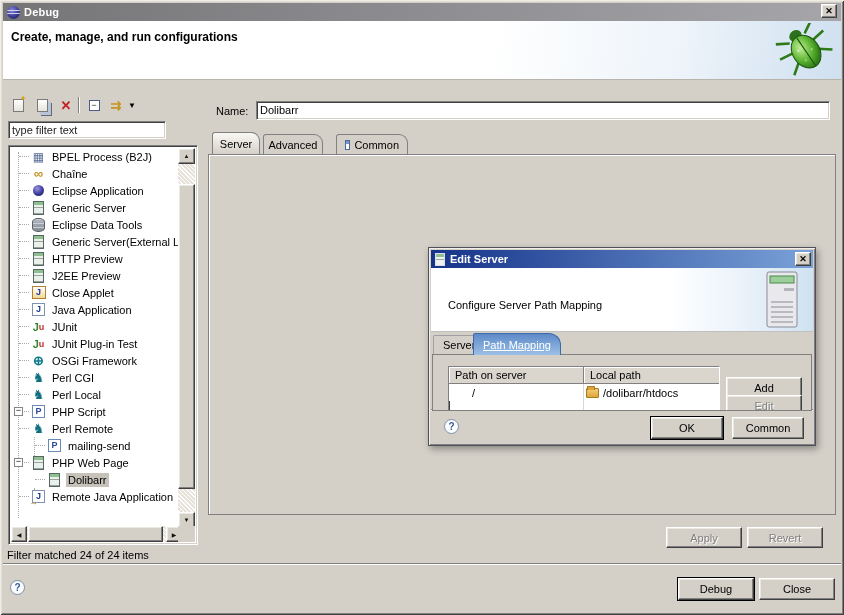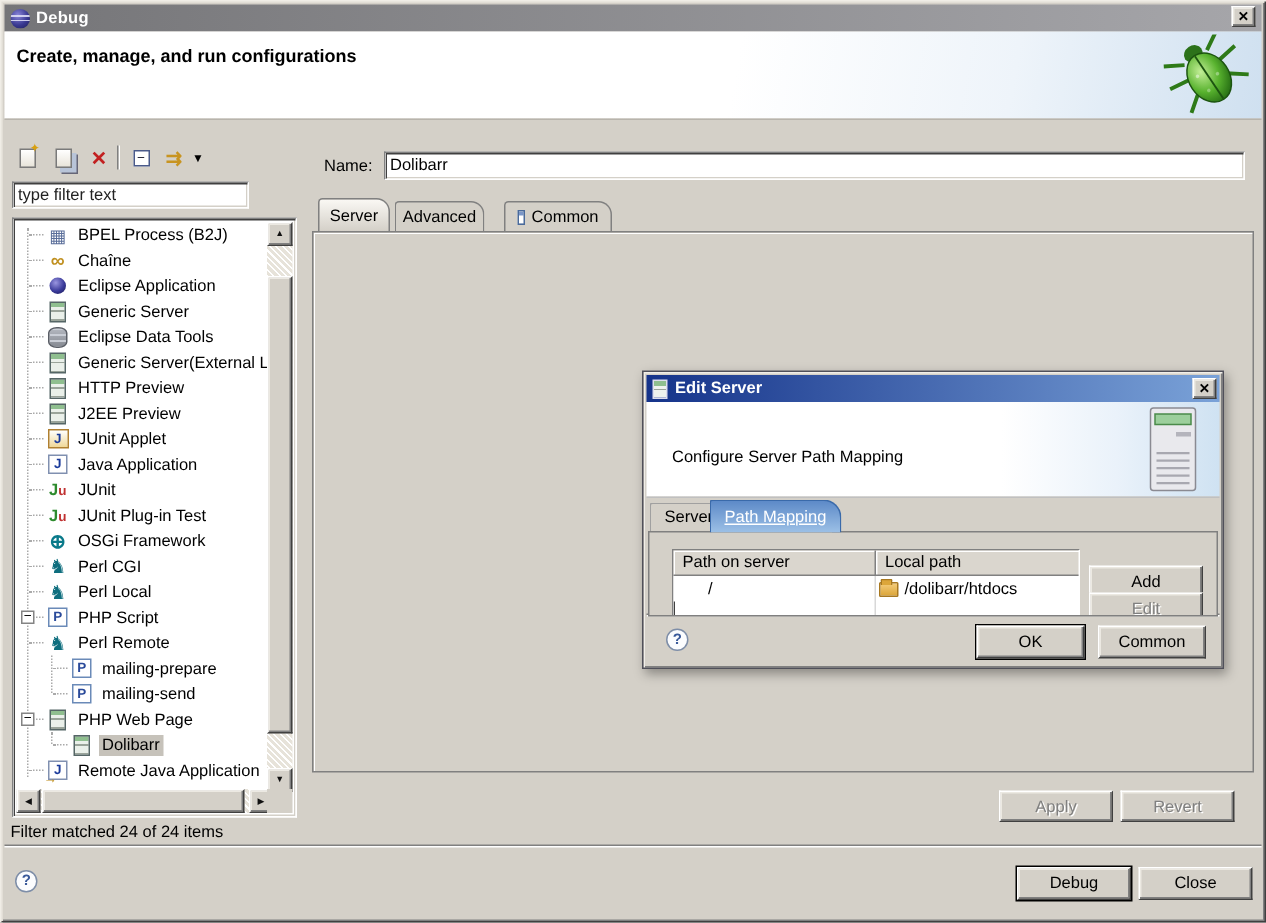--- a/index.html
+++ b/index.html
@@ -254,21 +254,21 @@
       <div class="titem">
           <span class="tic i-server"></span>
           <span class="lbl">HTTP Preview</span>
         </div>
       <div class="titem">
           <span class="tic i-server"></span>
           <span class="lbl">J2EE Preview</span>
         </div>
       <div class="titem">
           <span class="tic i-applet"></span>
-          <span class="lbl">JUnit Applet</span>
+          <span class="lbl">Close Applet</span>
         </div>
       <div class="titem">
           <span class="tic i-java"></span>
           <span class="lbl">Java Application</span>
         </div>
       <div class="titem">
           <span class="tic i-junit"></span>
           <span class="lbl">JUnit</span>
         </div>
       <div class="titem">
@@ -288,24 +288,20 @@
           <span class="lbl">Perl Local</span>
         </div>
       <div class="titem">
           <span class="expander"></span>
           <span class="tic i-php"></span>
           <span class="lbl">PHP Script</span>
         </div>
       <div class="titem">
           <span class="tic i-perl"></span>
           <span class="lbl">Perl Remote</span>
-        </div>
-      <div class="titem child">
-          <span class="tic i-php"></span>
-          <span class="lbl">mailing-prepare</span>
         </div>
       <div class="titem child">
           <span class="tic i-php"></span>
           <span class="lbl">mailing-send</span>
         </div>
       <div class="titem">
           <span class="expander"></span>
           <span class="tic i-server"></span>
           <span class="lbl">PHP Web Page</span>
         </div>

